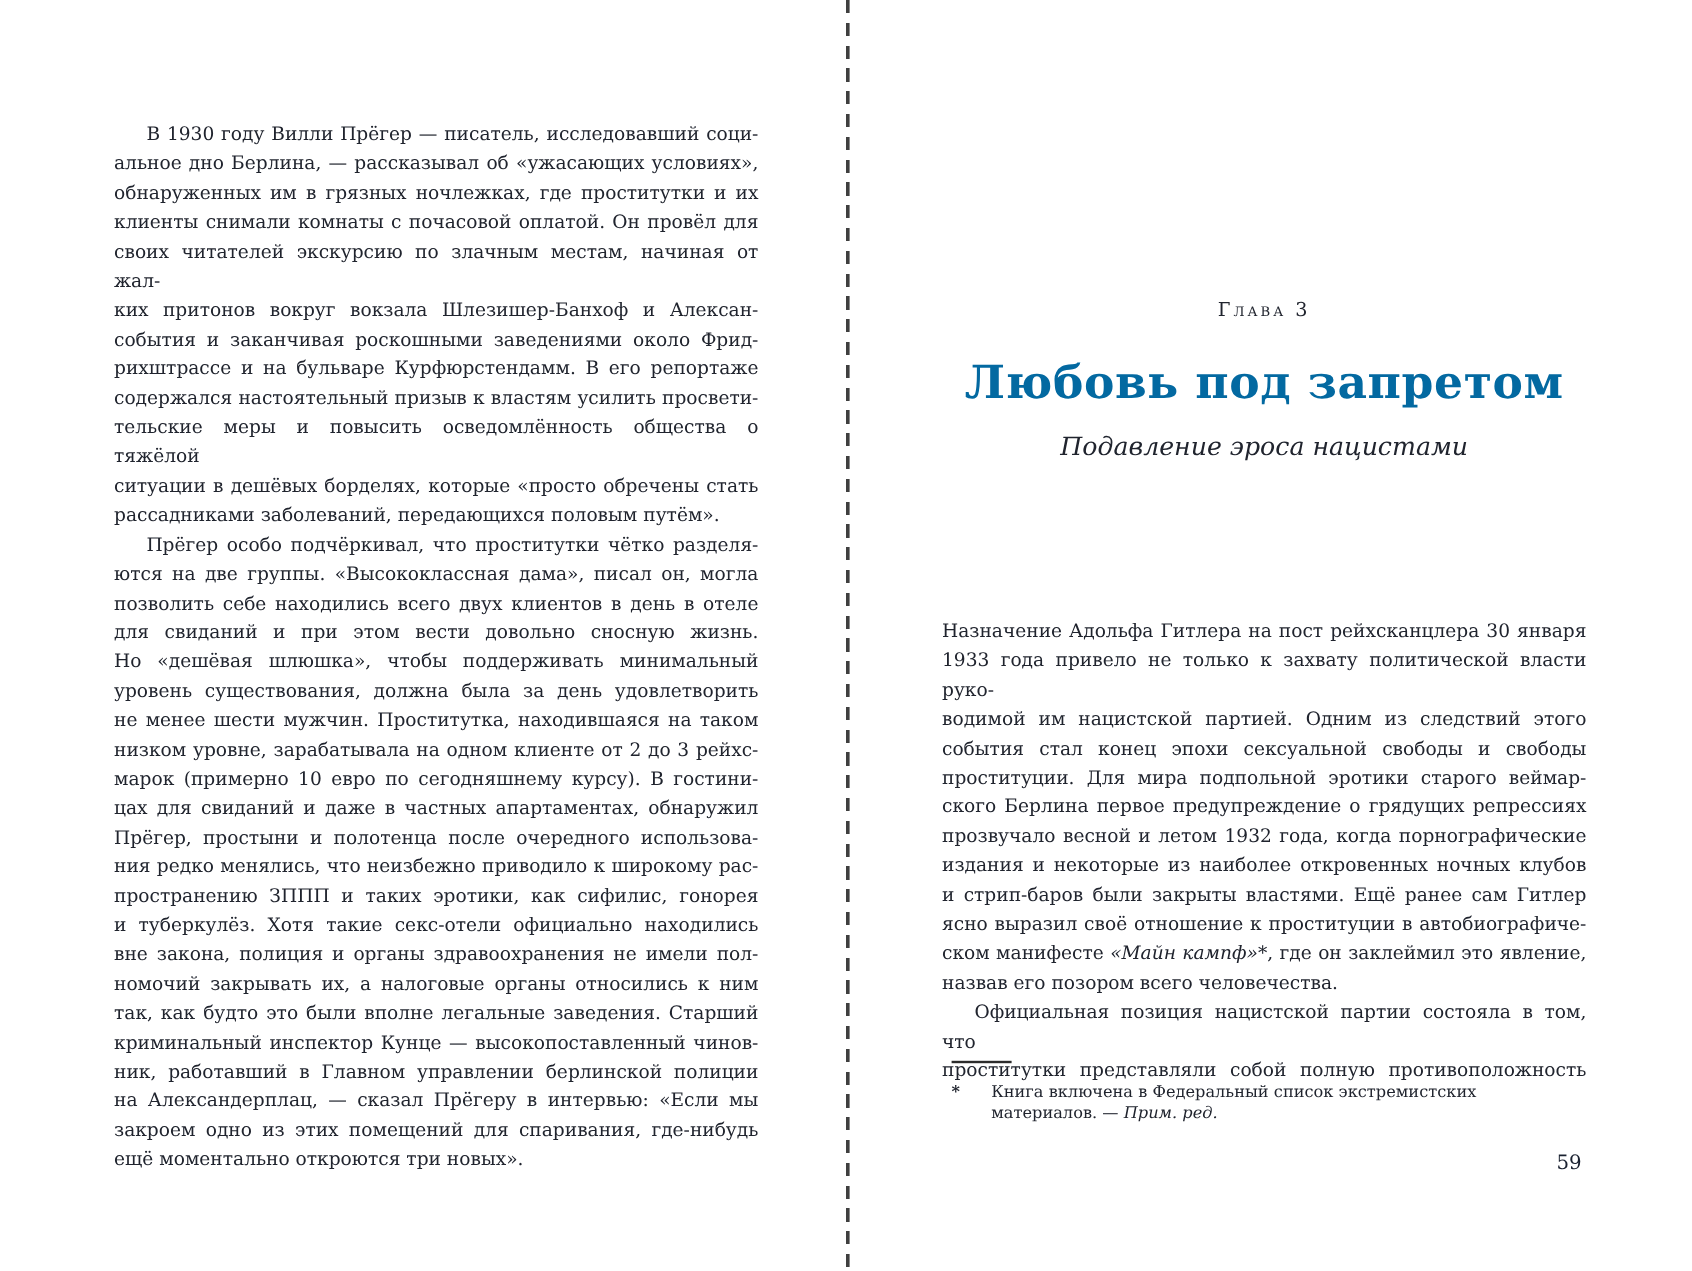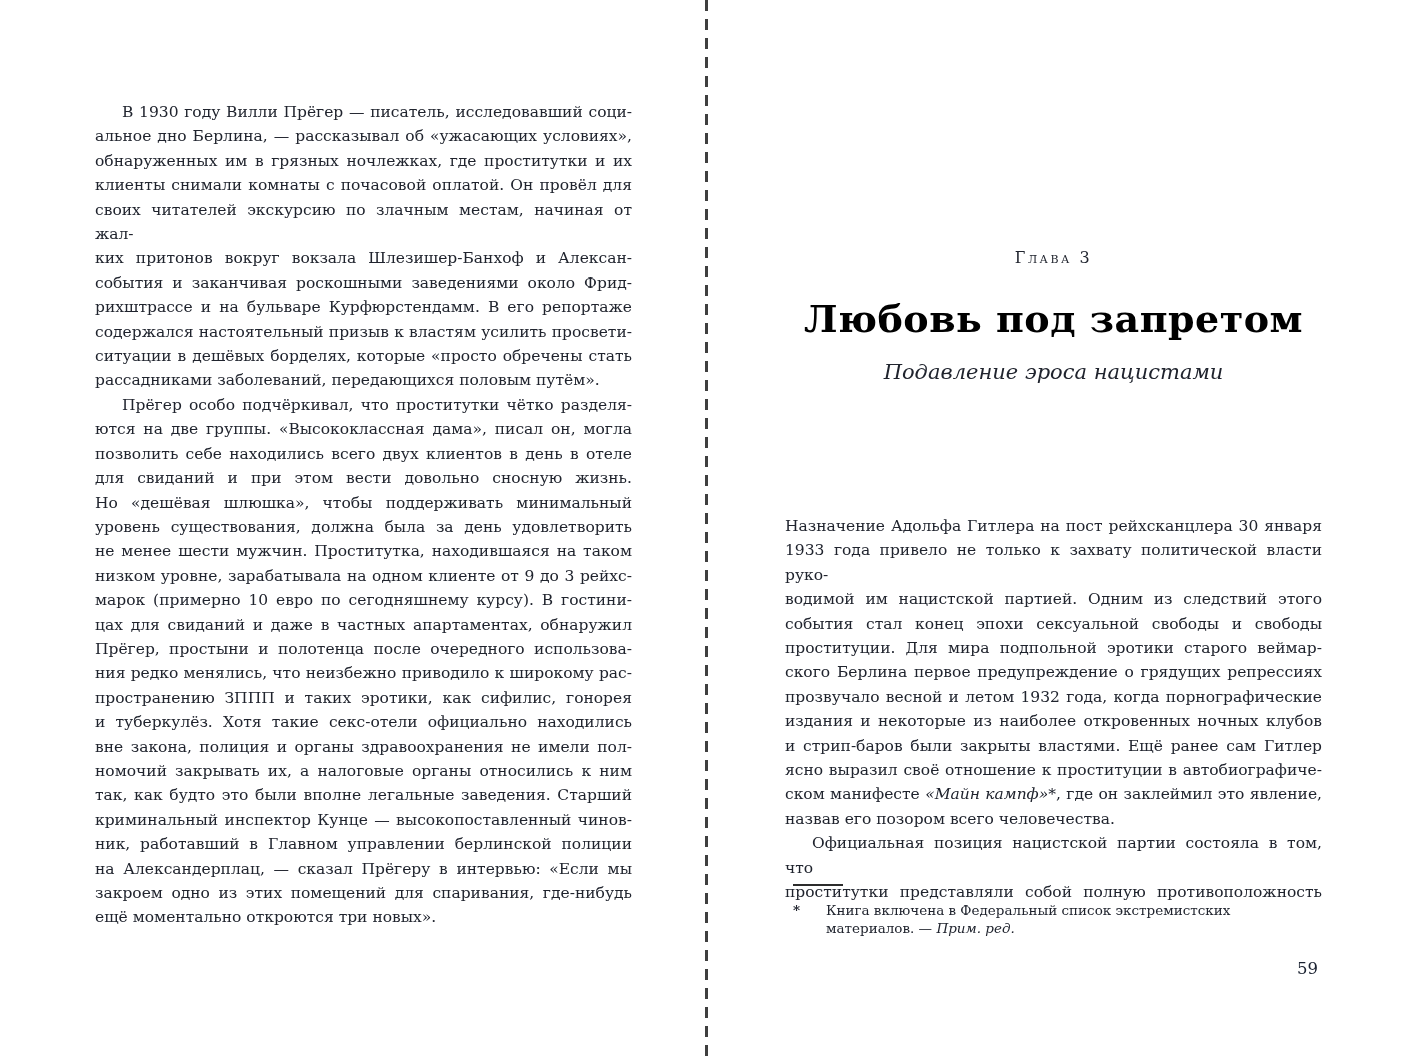--- a/index.html
+++ b/index.html
@@ -41,21 +41,21 @@
     font-size: 16px;
     letter-spacing: 2.5px;
     font-variant: small-caps;
     font-variant-caps: small-caps;
   }
   .chapter-title {
     position: absolute; left: 0; top: 296px; width: 537px;
     text-align: center;
     font-size: 38px;
     font-weight: bold;
-    color: #000000;
+    color: #0369a1;
     letter-spacing: 0.5px;
   }
   .chapter-subtitle {
     position: absolute; left: 0; top: 360px; width: 537px;
     text-align: center;
     font-size: 21px;
     font-style: italic;
   }
 
   .right-body { position: absolute; left: 0; top: 514px; width: 537px; }
@@ -90,30 +90,31 @@
   <div>
       <div class="line indent"><span>В 1930 году Вилли Прёгер — писатель, исследовавший соци-</span></div>
       <div class="line"><span>альное дно Берлина, — рассказывал об «ужасающих условиях»,</span></div>
       <div class="line"><span>обнаруженных им в грязных ночлежках, где проститутки и их</span></div>
       <div class="line"><span>клиенты снимали комнаты с почасовой оплатой. Он провёл для</span></div>
       <div class="line"><span>своих читателей экскурсию по злачным местам, начиная от жал-</span></div>
       <div class="line"><span>ких притонов вокруг вокзала Шлезишер-Банхоф и Алексан-</span></div>
       <div class="line"><span>события и заканчивая роскошными заведениями около Фрид-</span></div>
       <div class="line"><span>рихштрассе и на бульваре Курфюрстендамм. В его репортаже</span></div>
       <div class="line"><span>содержался настоятельный призыв к властям усилить просвети-</span></div>
+      <div class="line"><span>тельские меры и повысить осведомлённость общества о тяжёлой</span></div>
       <div class="line"><span>ситуации в дешёвых борделях, которые «просто обречены стать</span></div>
       <div class="line last"><span>рассадниками заболеваний, передающихся половым путём».</span></div>
       <div class="line indent"><span>Прёгер особо подчёркивал, что проститутки чётко разделя-</span></div>
       <div class="line"><span>ются на две группы. «Высококлассная дама», писал он, могла</span></div>
       <div class="line"><span>позволить себе находились всего двух клиентов в день в отеле</span></div>
       <div class="line"><span>для свиданий и при этом вести довольно сносную жизнь.</span></div>
       <div class="line"><span>Но «дешёвая шлюшка», чтобы поддерживать минимальный</span></div>
       <div class="line"><span>уровень существования, должна была за день удовлетворить</span></div>
       <div class="line"><span>не менее шести мужчин. Проститутка, находившаяся на таком</span></div>
-      <div class="line"><span>низком уровне, зарабатывала на одном клиенте от 9 до 3 рейхс-</span></div>
+      <div class="line"><span>низком уровне, зарабатывала на одном клиенте от 2 до 3 рейхс-</span></div>
       <div class="line"><span>марок (примерно 10 евро по сегодняшнему курсу). В гостини-</span></div>
       <div class="line"><span>цах для свиданий и даже в частных апартаментах, обнаружил</span></div>
       <div class="line"><span>Прёгер, простыни и полотенца после очередного использова-</span></div>
       <div class="line"><span>ния редко менялись, что неизбежно приводило к широкому рас-</span></div>
       <div class="line"><span>пространению ЗППП и таких эротики, как сифилис, гонорея</span></div>
       <div class="line"><span>и туберкулёз. Хотя такие секс-отели официально находились</span></div>
       <div class="line"><span>вне закона, полиция и органы здравоохранения не имели пол-</span></div>
       <div class="line"><span>номочий закрывать их, а налоговые органы относились к ним</span></div>
       <div class="line"><span>так, как будто это были вполне легальные заведения. Старший</span></div>
       <div class="line"><span>криминальный инспектор Кунце — высокопоставленный чинов-</span></div>

